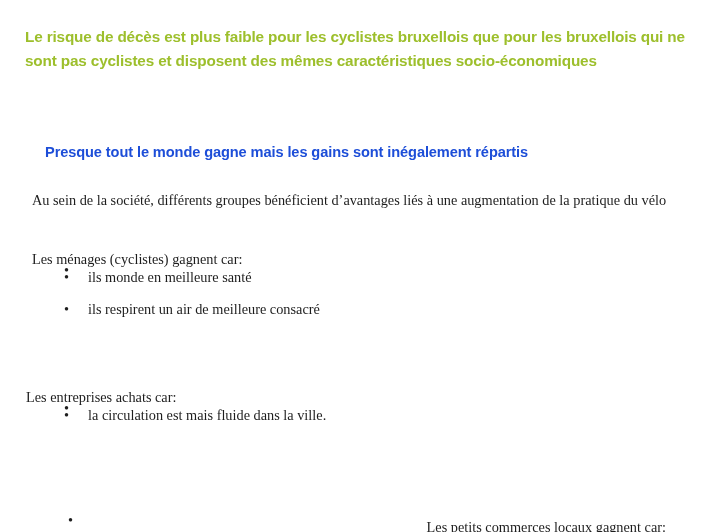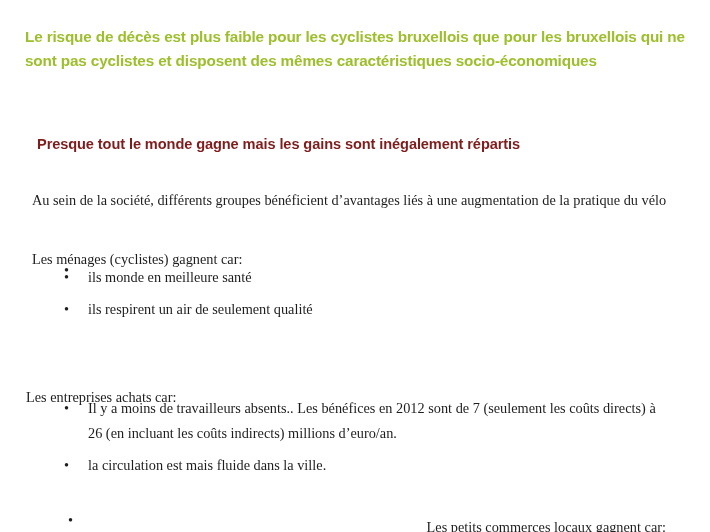--- a/index.html
+++ b/index.html
@@ -34,27 +34,27 @@
     font-size: 15.3px;
     line-height: 24px;
     letter-spacing: -0.15px;
     color: #9dbf2c;
   }
   .doc-subtitle {
     position: absolute;
     left: 37px;
     top: 133px;
     width: 660px;
-    margin: 0;
+    margin: 8px;
     font-family: "Liberation Sans", "DejaVu Sans", sans-serif;
     font-weight: bold;
     font-size: 14.6px;
     line-height: 22px;
     letter-spacing: -0.1px;
-    color: #7f1d1d;
+    color: #1d4ed8;
   }
 
   
   .body-block {
     position: absolute;
     font-family: "Liberation Serif", "DejaVu Serif", serif;
     font-size: 14.3px;
     line-height: 25px;
     color: #1d1d1d;
   }
@@ -116,30 +116,29 @@
   <ul class="bullets list-1">
     <li>
       <span class="bullet-dot">•</span>
     </li>
     <li>
       <span class="bullet-dot">•</span>
       <span>ils monde en meilleure santé</span>
     </li>
     <li>
       <span class="bullet-dot">•</span>
-      <span>ils respirent un air de seulement qualité</span>
+      <span>ils respirent un air de meilleure consacré</span>
     </li>
   </ul>
 
   <p class="body-block lead-2">Les entreprises achats car:</p>
 
   <ul class="bullets list-2">
     <li>
       <span class="bullet-dot">•</span>
-      <span>Il y a moins de travailleurs absents.. Les bénéfices en 2012 sont de 7 (seulement les coûts directs) à 26 (en incluant les coûts indirects) millions d’euro/an.</span>
     </li>
     <li>
       <span class="bullet-dot">•</span>
       <span>la circulation est mais fluide dans la ville.</span>
     </li>
   </ul>
 
   <p class="body-block lead-3">Les petits commerces locaux gagnent car:</p>
 
   <ul class="bullets list-3">

